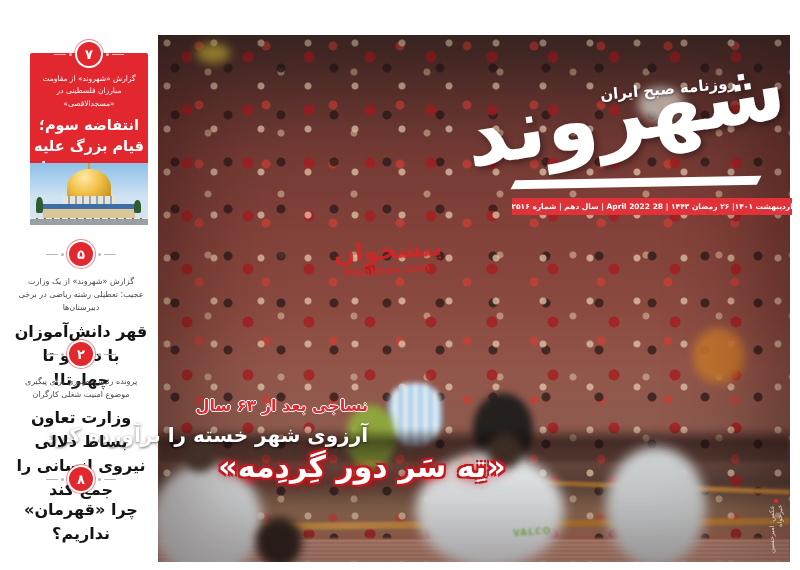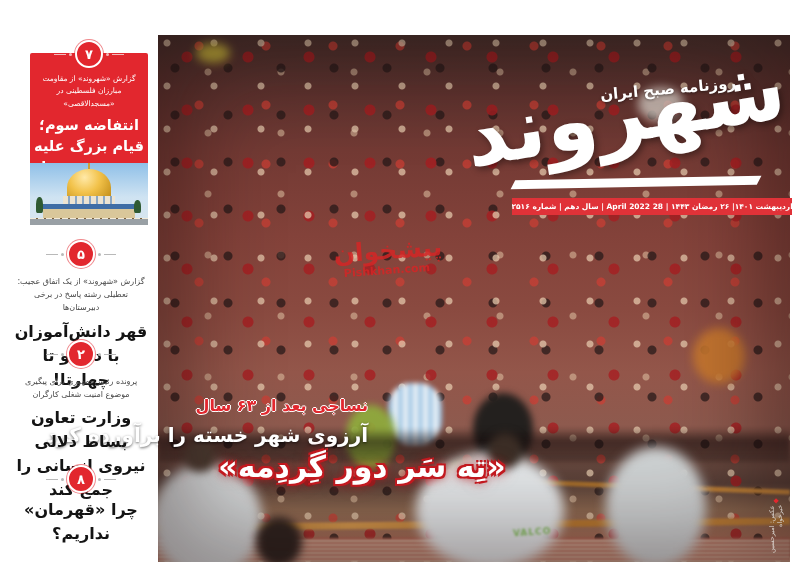--- a/index.html
+++ b/index.html
@@ -181,21 +181,21 @@
   </section>
 
   <section class="story story-2">
     <div class="badge-row">
       <span class="dash"></span>
       <span class="dot"></span>
       <span class="num-circle">۵</span>
       <span class="dot"></span>
       <span class="dash"></span>
     </div>
-    <p class="kicker">گزارش «شهروند» از یک اتفاق عجیب: تعطیلی رشته پاسخ در برخی دبیرستان‌ها</p>
+    <p class="kicker">گزارش «شهروند» از یک وزارت عجیب: تعطیلی رشته ریاضی در برخی دبیرستان‌ها</p>
     <h3 class="headline">قهر دانش‌آموزان با دو دو تا چهارتا!</h3>
   </section>
 
   <section class="story story-3">
     <div class="badge-row">
       <span class="dash"></span>
       <span class="dot"></span>
       <span class="num-circle">۲</span>
       <span class="dot"></span>
       <span class="dash"></span>

